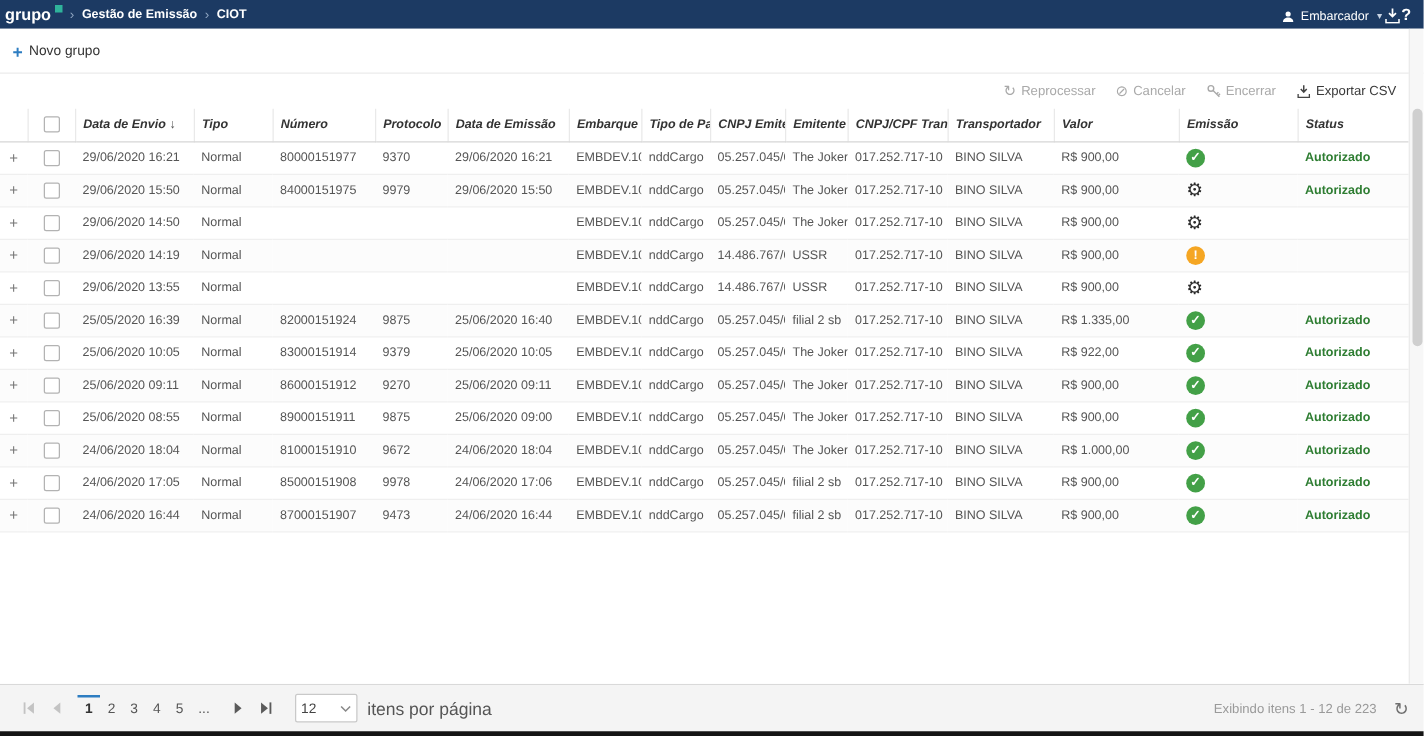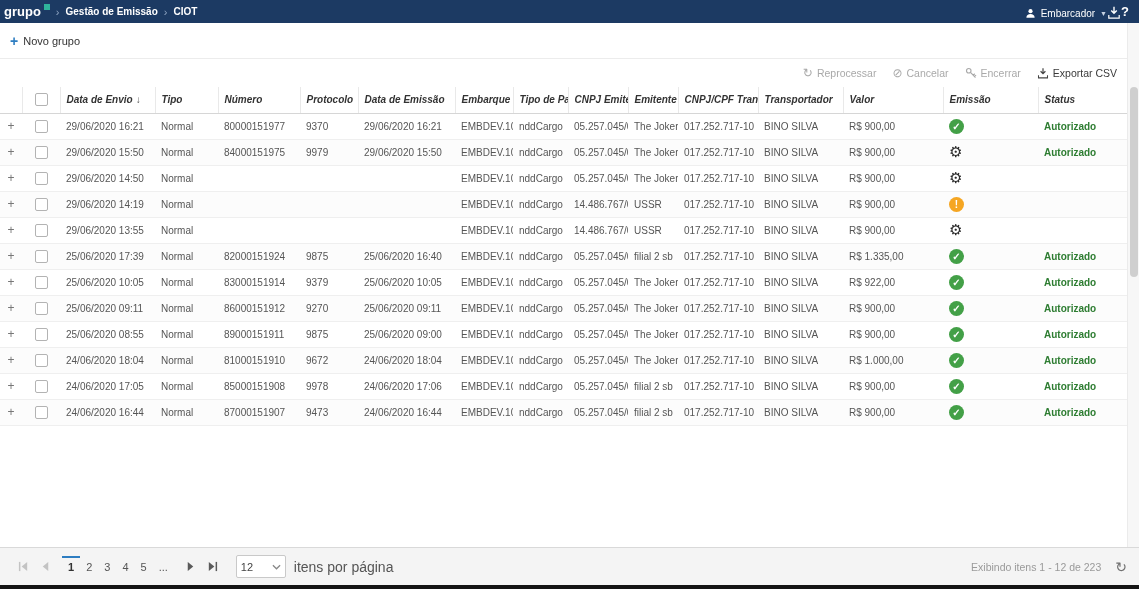--- a/index.html
+++ b/index.html
@@ -286,21 +286,21 @@
             <td>USSR</td>
             <td>017.252.717-10</td>
             <td>BINO SILVA</td>
             <td class="num">R$ 900,00</td>
             <td><span class="emissao-icon ic-processing">⚙</span></td>
             <td class="status"></td>
           </tr>
           <tr>
             <td class="expander">+</td>
             <td class="checkcell"><span class="checkbox"></span></td>
-            <td>25/06/2020 17:39</td>
+            <td>25/05/2020 16:39</td>
             <td>Normal</td>
             <td>82000151924</td>
             <td>9875</td>
             <td>25/06/2020 16:40</td>
             <td>EMBDEV.104817</td>
             <td>nddCargo</td>
             <td>05.257.045/0...</td>
             <td>filial 2 sb</td>
             <td>017.252.717-10</td>
             <td>BINO SILVA</td>

